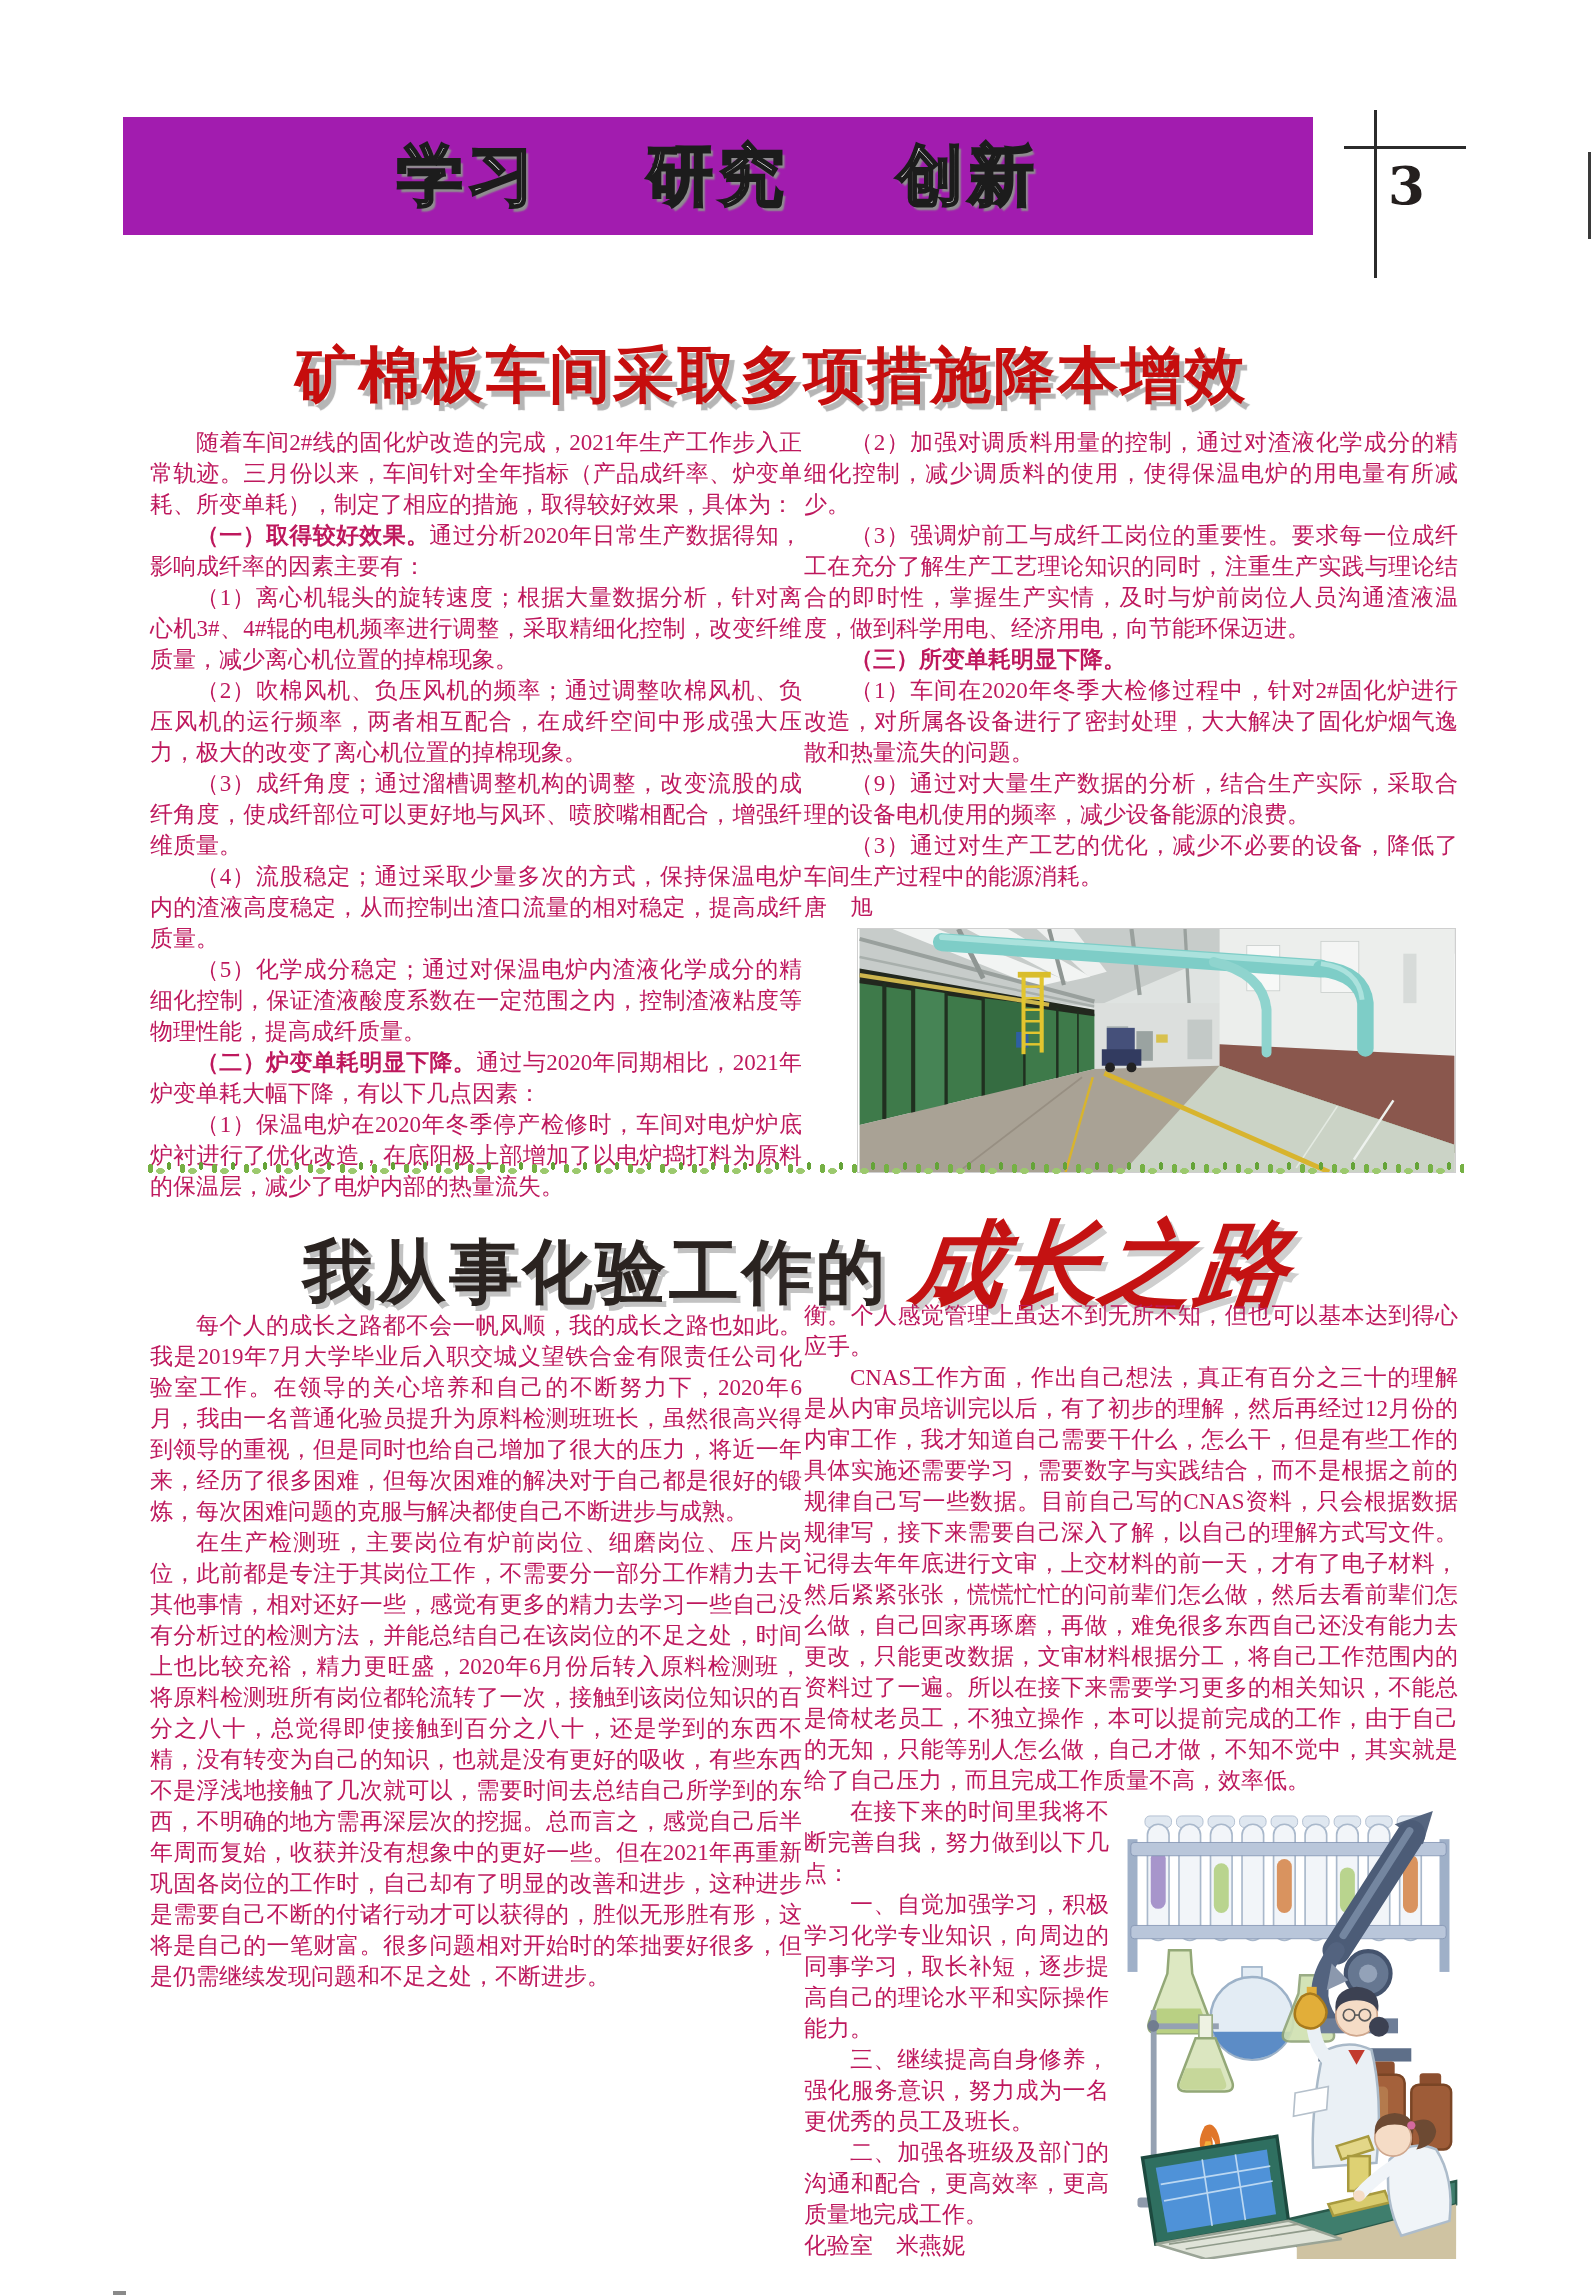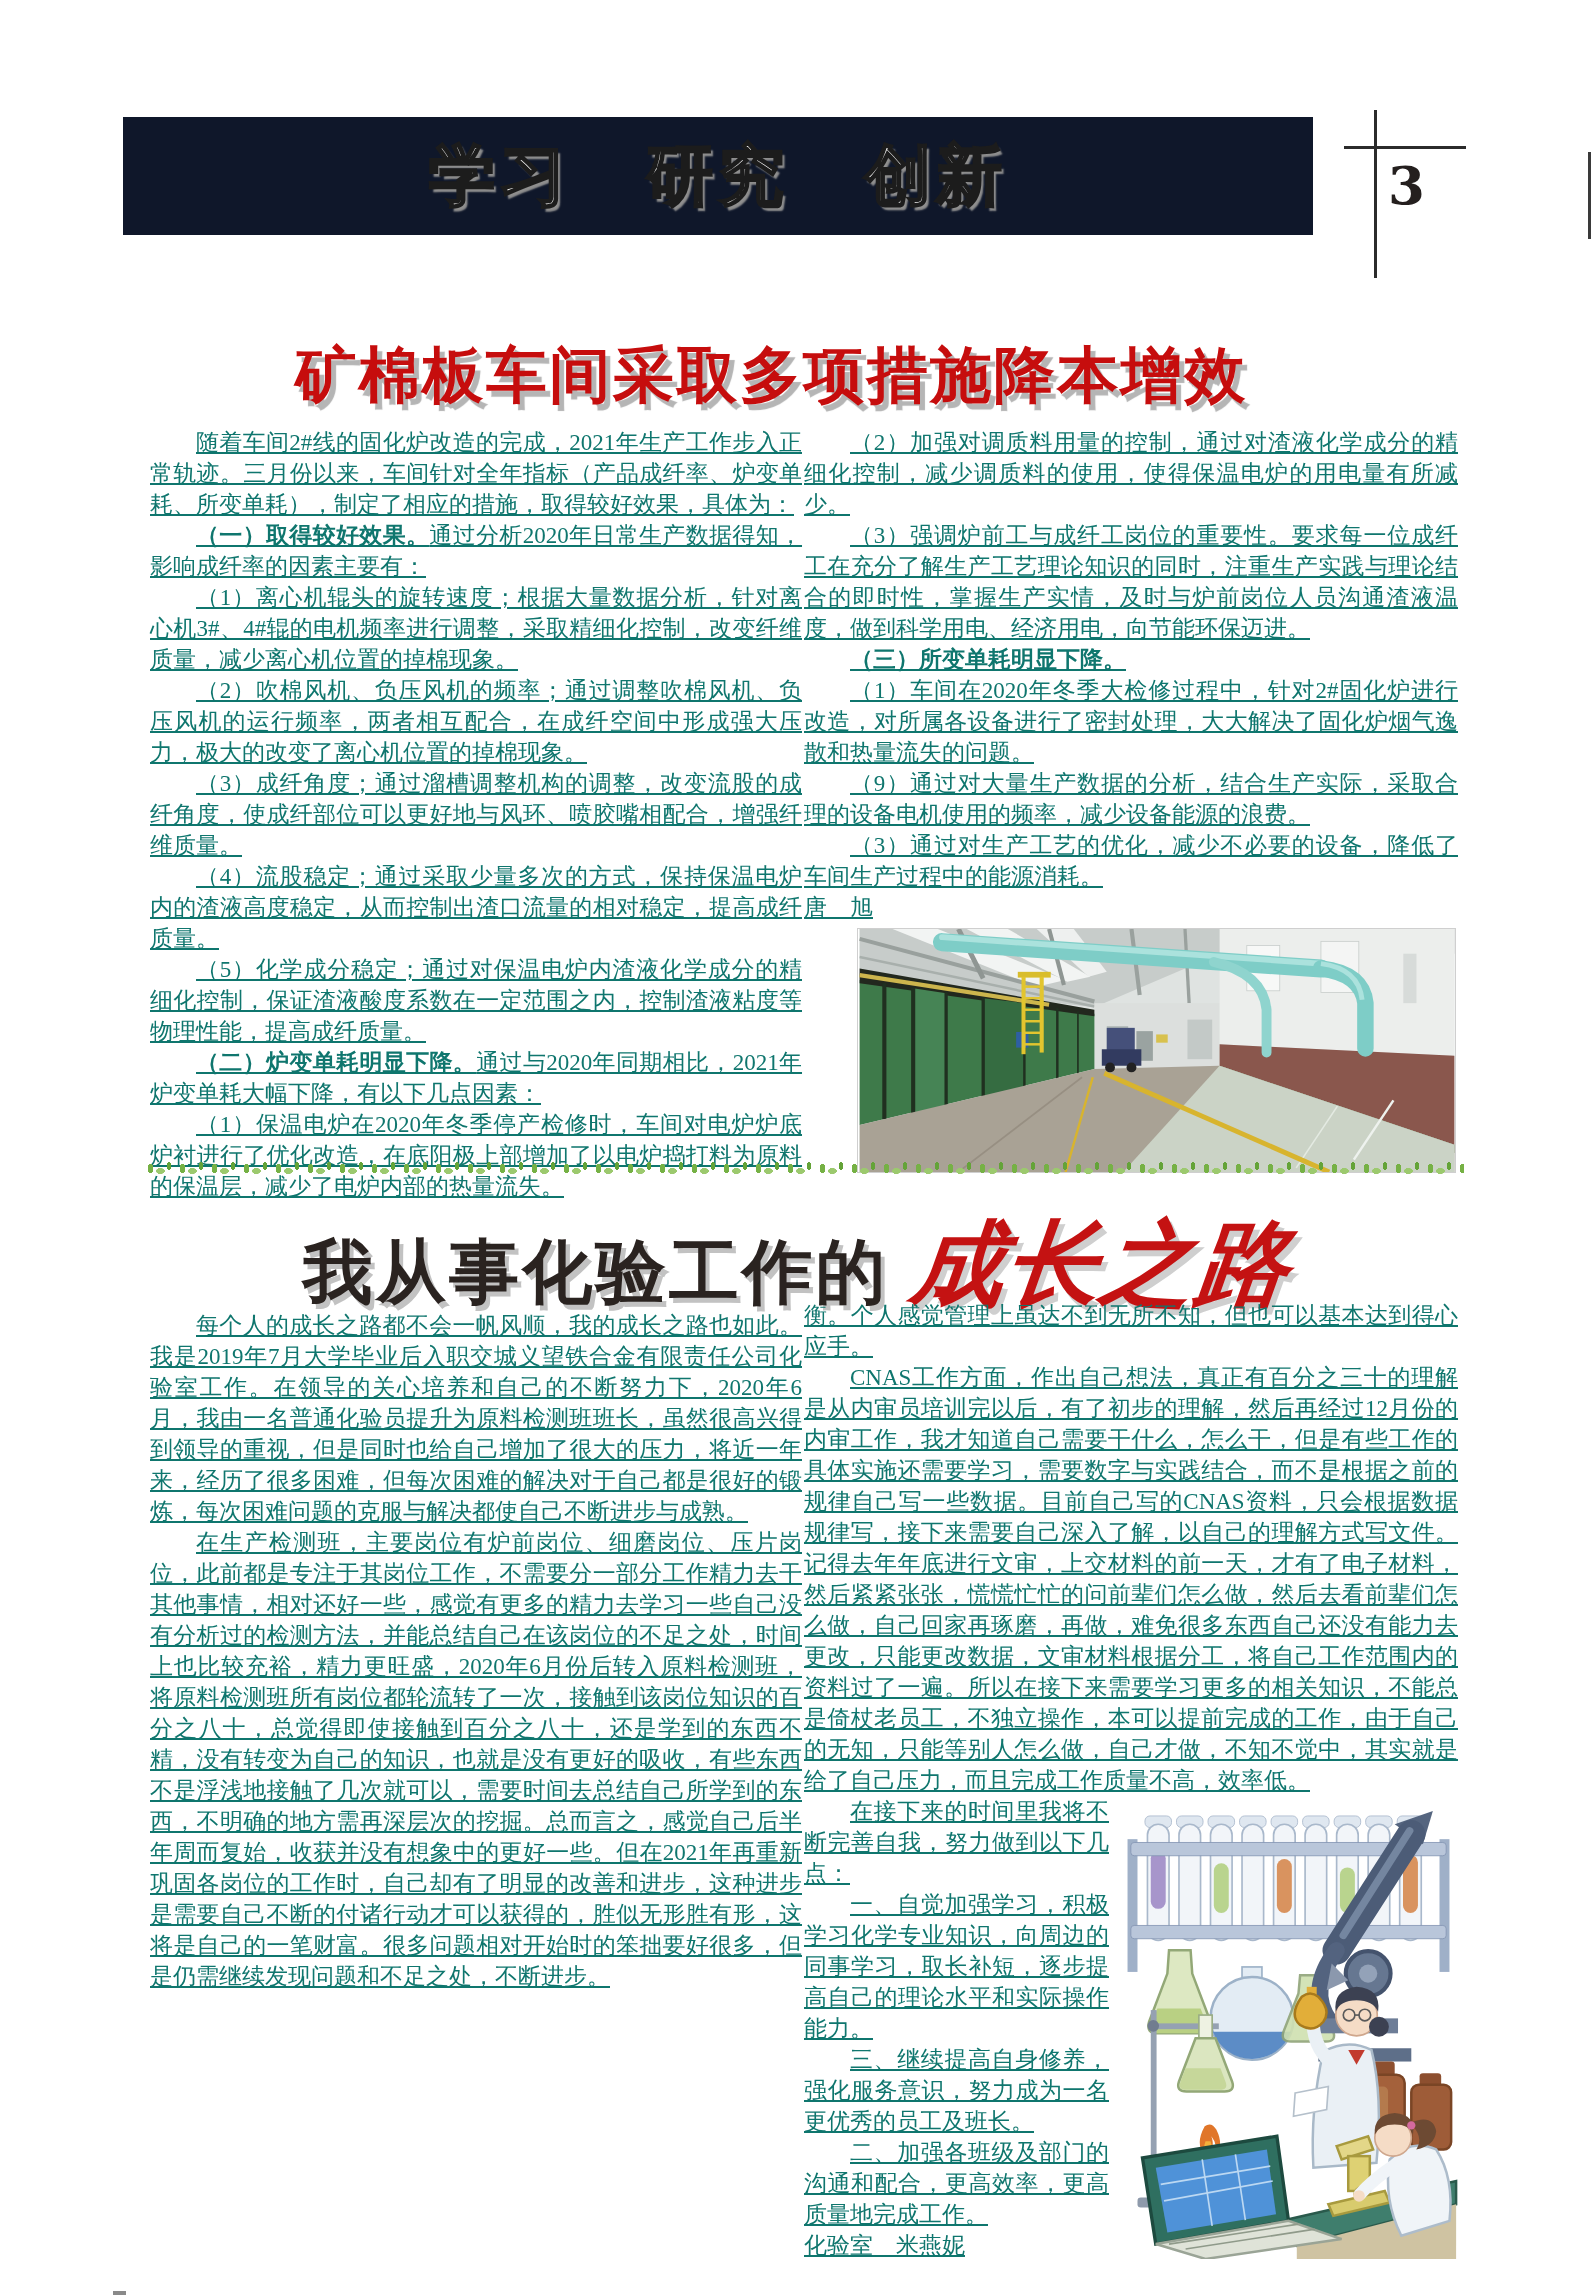--- a/index.html
+++ b/index.html
@@ -1,41 +1,41 @@
 <!DOCTYPE html>
 <html style="font-size:13.3px"><head>
 <meta charset="utf-8">
 <style>
   html,body{margin:0;padding:0;background:#fff;}
   .page{position:relative;width:1593px;height:2295px;background:#ffffff;overflow:hidden;
         font-family:"Liberation Serif","DejaVu Serif",serif;}
   
-  .masthead{position:absolute;left:123px;top:117px;width:1190px;height:118px;background:#0f172a;
-            display:flex;align-items:center;justify-content:center;gap:76px;}
+  .masthead{position:absolute;left:123px;top:117px;width:1190px;height:118px;background:#a21caf;
+            display:flex;align-items:center;justify-content:center;gap:108px;}
   .masthead .word{font-family:"DejaVu Sans","Liberation Sans",sans-serif;font-weight:bold;
             font-size:66px;color:#ffffff;letter-spacing:5px;
             -webkit-text-stroke:2.5px #1c1c1c;
             text-shadow:3.3px 4.1px 1.7px #8f8f8f;}
   .crop-v{position:absolute;left:1374px;top:110px;width:2.5px;height:168px;background:#2b2b2b;}
   .crop-h{position:absolute;left:1344px;top:146px;width:122px;height:2.5px;background:#2b2b2b;}
   .page-num{position:absolute;left:1388px;top:154px;font-size:53px;font-family:"DejaVu Serif",serif;
             color:#241f1e;font-weight:bold;}
   .edge-right{position:absolute;left:1588px;top:152px;width:3.3px;height:87px;background:#3a3a3a;}
   .edge-bottom{position:absolute;left:113px;top:2291px;width:13.3px;height:4.1px;background:#8a8a8a;}
   
   .a1-title{position:absolute;left:0;top:335px;width:1543px;text-align:center;
             font-family:"Liberation Sans","DejaVu Sans",sans-serif;font-weight:bold;
             font-size:61px;letter-spacing:2.5px;color:#c60d0d;
             text-shadow:5px 5.8px 0.8px #b5b5b5;}
   .col{position:absolute;}
   .a1L{left:150px;top:427px;width:652px;}
   .a1R{left:804px;top:427px;width:654px;}
   .a2L{left:150px;top:1310px;width:652px;}
   .a2R{left:804px;top:1300px;width:654px;}
-  .col p{margin:0;text-indent:2em;text-align:justify;font-size:23px;line-height:31px;color:#0f766e;text-decoration:underline;}
+  .col p{margin:0;text-indent:2em;text-align:justify;font-size:23px;line-height:31px;color:#be185d;}
   .col p.noindent{text-indent:0;}
   .lead{font-weight:bold;}
   .sig{text-align:right;text-indent:0 !important;padding-right:50px;}
   .sig2{text-align:right;text-indent:0 !important;padding-right:21.6px;}
   
   .photo{margin:5px 0 0 53px;width:599px;height:245px;border:0.8px solid #cfcfcf;box-sizing:border-box;}
   .photo svg{display:block;}
   
   .divider{position:absolute;left:143px;top:1161px;width:1321px;height:15px;
      background-image:

